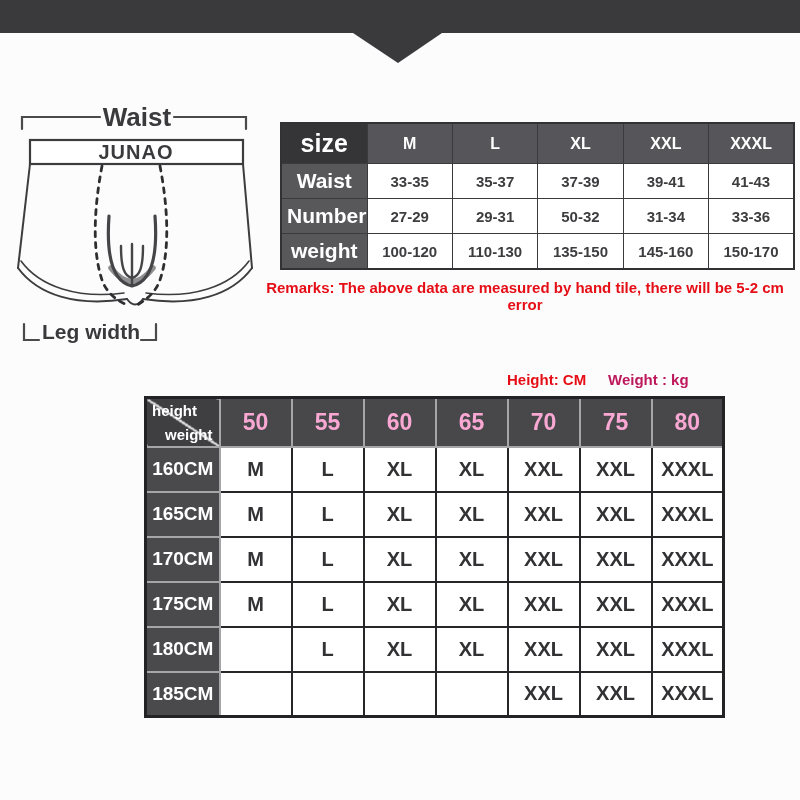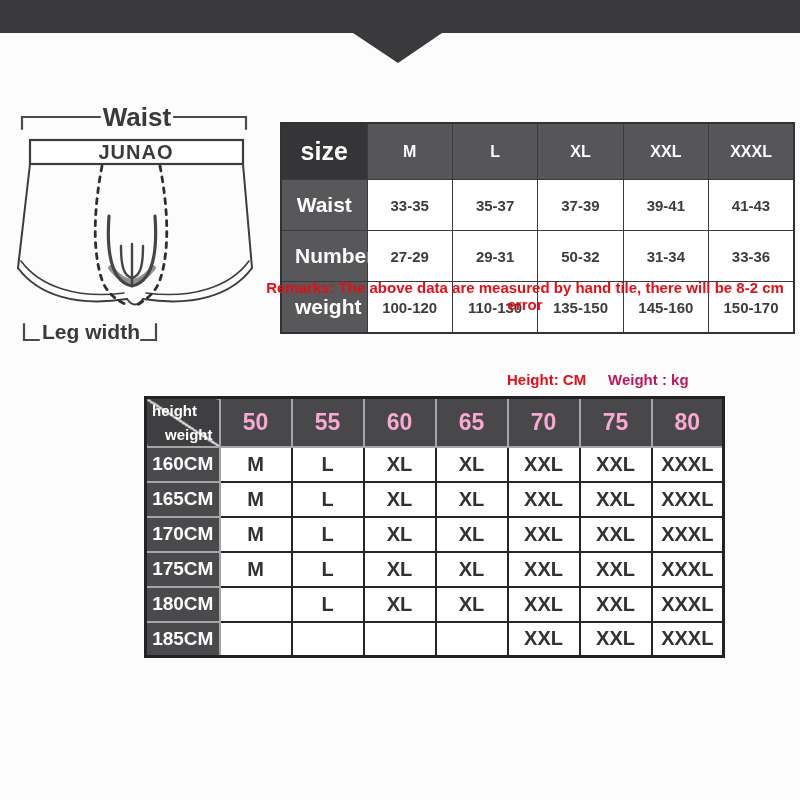--- a/index.html
+++ b/index.html
@@ -11,34 +11,34 @@
         border-left:45px solid transparent;border-right:44px solid transparent;
         border-top:30px solid #3a3a3c;}
   
   .diagram{position:absolute;left:10px;top:98px;width:252px;height:250px;}
   .diagram text{fill:#3a3a3c;font-family:"Liberation Sans",sans-serif;font-weight:700;}
   
   .size-table{position:absolute;left:280px;top:122px;width:515px;border-collapse:collapse;
         table-layout:fixed;border:2px solid #323234;}
   .size-table tr{height:34px;}
   .size-table tr.head{height:37px;}
-  .size-table th,.size-table td{border:1px solid #3b3b3d;text-align:center;vertical-align:middle;padding:13px;}
+  .size-table th,.size-table td{border:1px solid #3b3b3d;text-align:center;vertical-align:middle;padding:5px;}
   .st-corner{background:#353538;color:#fff;font-size:25px;font-weight:700;}
   .st-colhead{background:#56565a;color:#fff;font-size:16px;font-weight:700;}
   .st-rowhead{background:#58585b;color:#fff;font-size:21px;font-weight:700;}
   .size-table td{background:#fff;color:#3d3d3f;font-size:15px;font-weight:700;}
   
   .remarks{position:absolute;left:250px;top:279px;width:550px;text-align:center;
         color:#e60e16;font-size:15px;font-weight:700;}
   .unit-height{position:absolute;left:507px;top:371px;color:#e60e16;font-size:15px;font-weight:700;}
   .unit-weight{position:absolute;left:608px;top:371px;color:#be185d;font-size:15px;font-weight:700;}
   
   .matrix{position:absolute;left:103px;top:396px;width:581px;border-collapse:collapse;
         table-layout:fixed;border:3px solid #232325;margin-left:41px;}
-  .matrix tr{height:35px;}
+  .matrix tr{height:45px;}
   .matrix tr.head{height:49px;}
   .matrix th{border:2px solid #a6a6a8;}
   .matrix td{border:2px solid #262628;}
   .matrix th,.matrix td{text-align:center;vertical-align:middle;padding:0;}
   .mt-corner{background:#3f3f42;position:relative;
         background-image:linear-gradient(to top right,
           transparent calc(50% - 1.2px), #d8d8d8 calc(50% - 1.2px),
           #d8d8d8 calc(50% + 1.2px), transparent calc(50% + 1.2px));
         background-color:#3f3f42;}
   .mt-corner .tl{position:absolute;top:3px;left:5px;color:#fff;font-size:15px;}
@@ -133,21 +133,21 @@
       <th class="st-rowhead">weight</th>
       <td>100-120</td>
       <td>110-130</td>
       <td>135-150</td>
       <td>145-160</td>
       <td>150-170</td>
     </tr>
   </tbody>
     </table>
 
-  <div class="remarks">Remarks: The above data are measured by hand tile, there will be 8-2 cm error</div>
+  <div class="remarks">Remarks: The above data are measured by hand tile, there will be 5-2 cm error</div>
 
   <span class="unit-height">Height: CM</span>
   <span class="unit-weight">Weight : kg</span>
 
   <table class="matrix">
     <colgroup>
         <col style="width:74px">
         <col>
         <col>
         <col>

